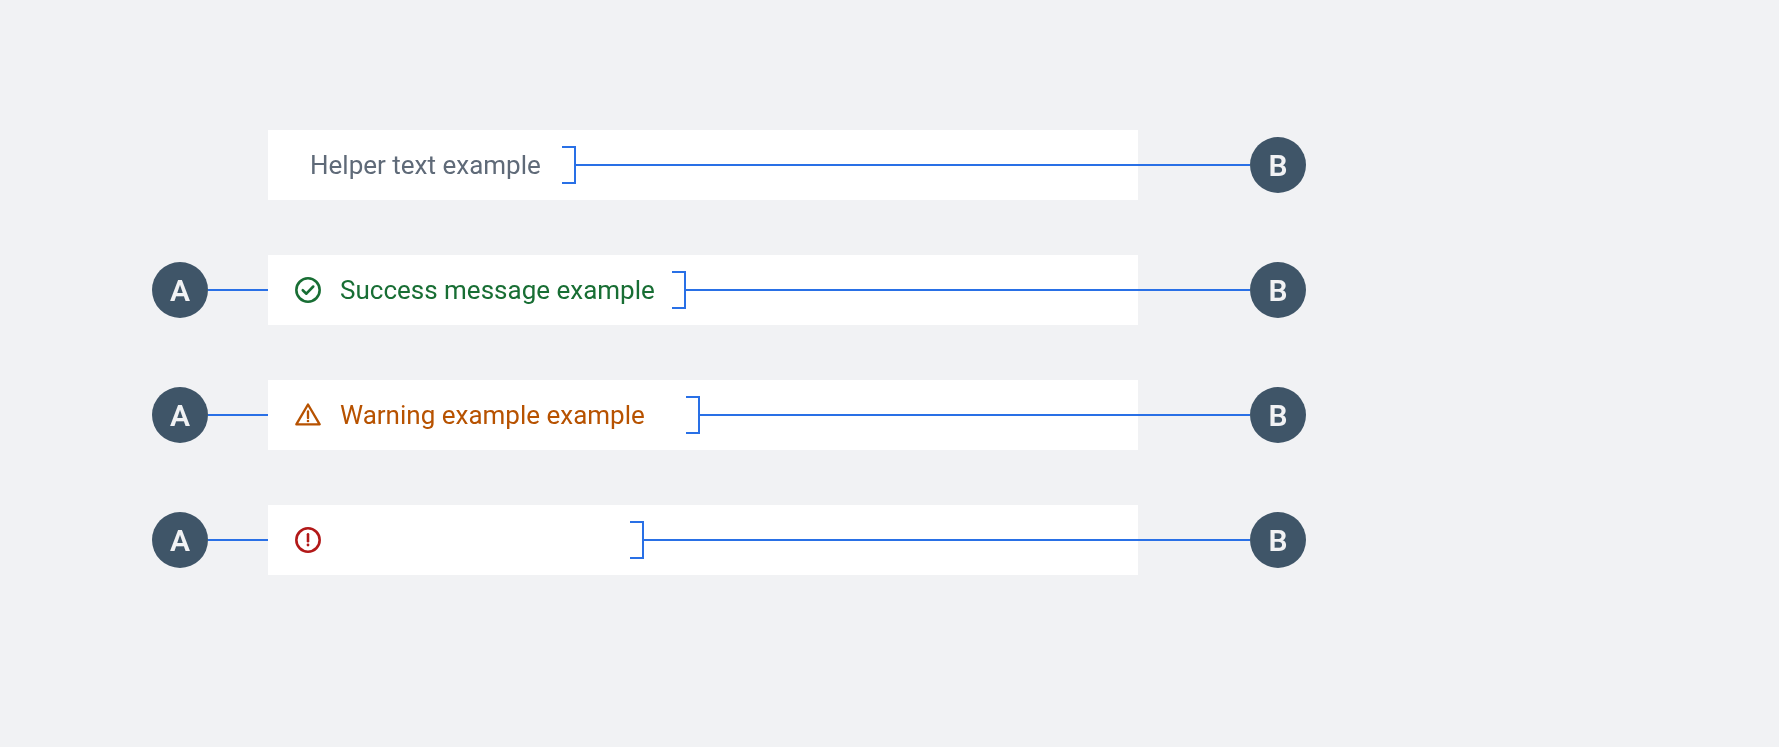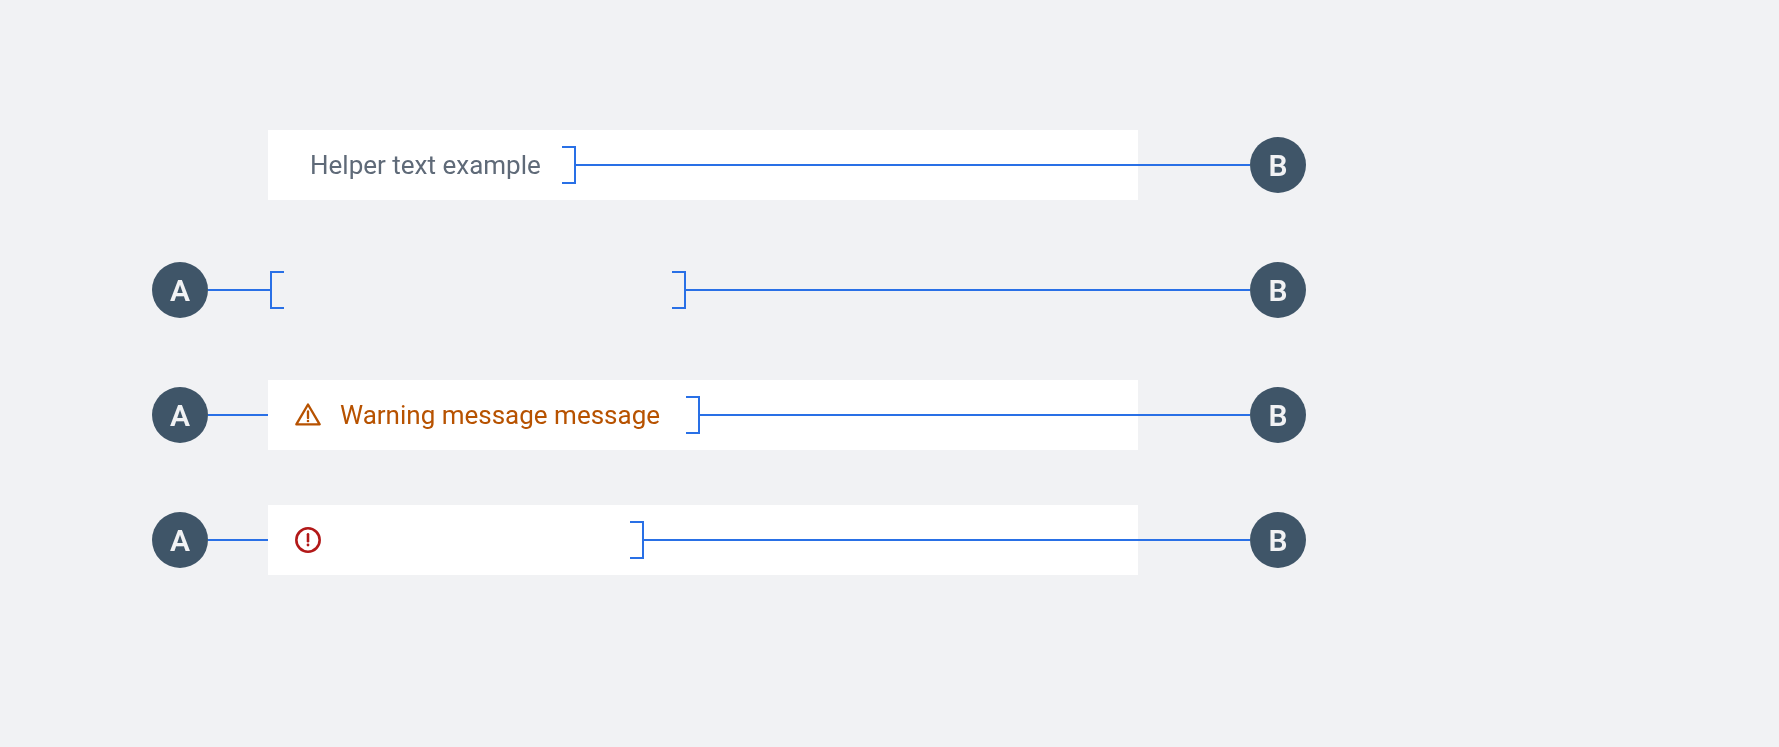--- a/index.html
+++ b/index.html
@@ -135,36 +135,43 @@
     </div>
     <div class="bracket-b"></div>
     <div class="conn-b"></div>
     <div class="badge badge-b">B</div>
   </div>
 
   <div class="row row-1">
     <div class="badge badge-a">A</div>
     <div class="conn-a"></div>
     <div class="bracket-a"></div>
+    <div class="card">
+      <svg class="icon" viewBox="0 0 24 24">
+        <circle cx="12" cy="12" r="10" fill="none" stroke="#186e34" stroke-width="2.2"></circle>
+        <path d="M7.5 12.2 L10.6 15.2 L16.5 9" fill="none" stroke="#186e34" stroke-width="2.2" stroke-linecap="round" stroke-linejoin="round"></path>
+      </svg>
+      <span class="msg-text success">Success message example</span>
+    </div>
     <div class="bracket-b"></div>
     <div class="conn-b"></div>
     <div class="badge badge-b">B</div>
   </div>
 
   <div class="row row-2">
     <div class="badge badge-a">A</div>
     <div class="conn-a"></div>
     <div class="bracket-a"></div>
     <div class="card">
       <svg class="icon" viewBox="0 0 24 24">
         <path d="M12 3 L22 20 L2 20 Z" fill="none" stroke="#b75200" stroke-width="2" stroke-linejoin="round"></path>
         <line x1="12" y1="9" x2="12" y2="14.5" stroke="#b75200" stroke-width="2" stroke-linecap="round"></line>
         <circle cx="12" cy="17.2" r="1.1" fill="#b75200"></circle>
       </svg>
-      <span class="msg-text warning">Warning message message</span>
+      <span class="msg-text warning">Warning example example</span>
     </div>
     <div class="bracket-b"></div>
     <div class="conn-b"></div>
     <div class="badge badge-b">B</div>
   </div>
 
   <div class="row row-3">
     <div class="badge badge-a">A</div>
     <div class="conn-a"></div>
     <div class="bracket-a"></div>

